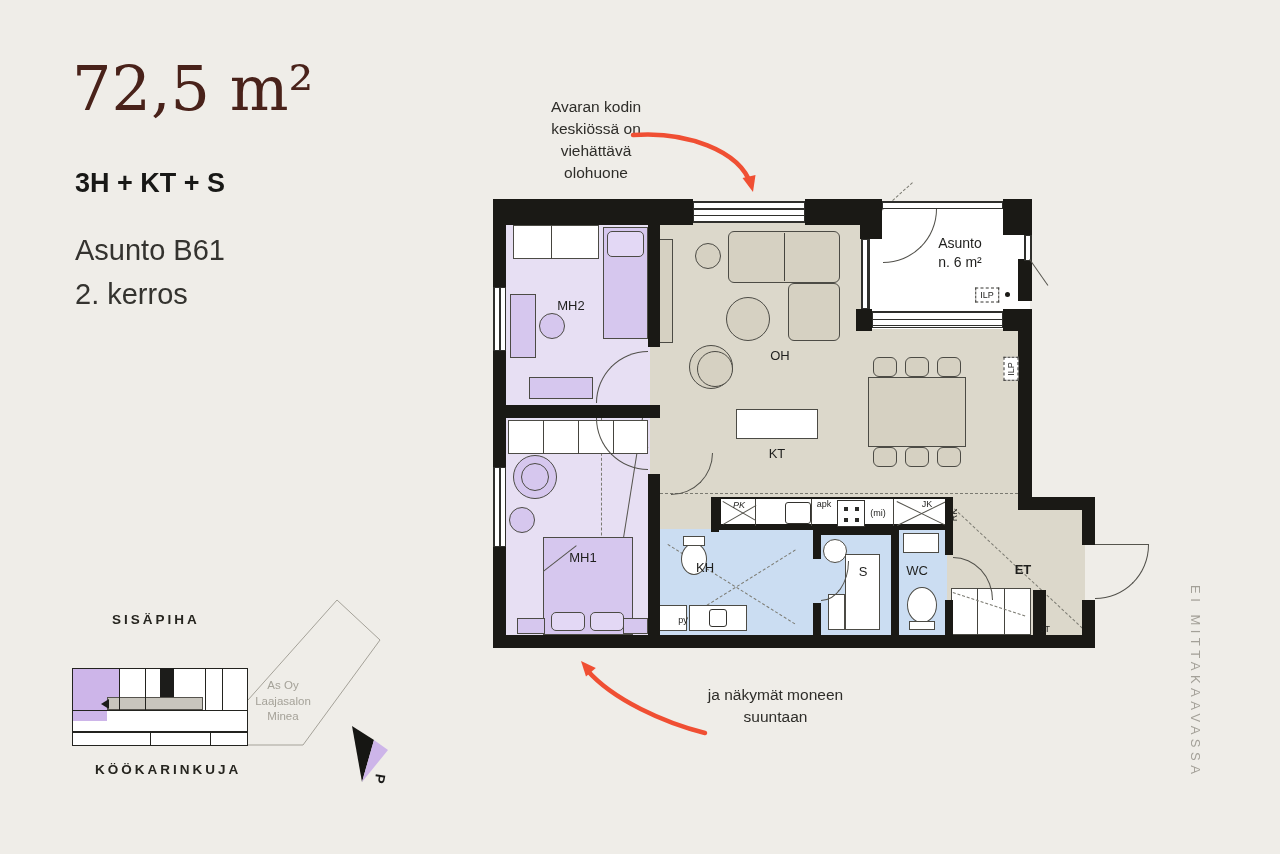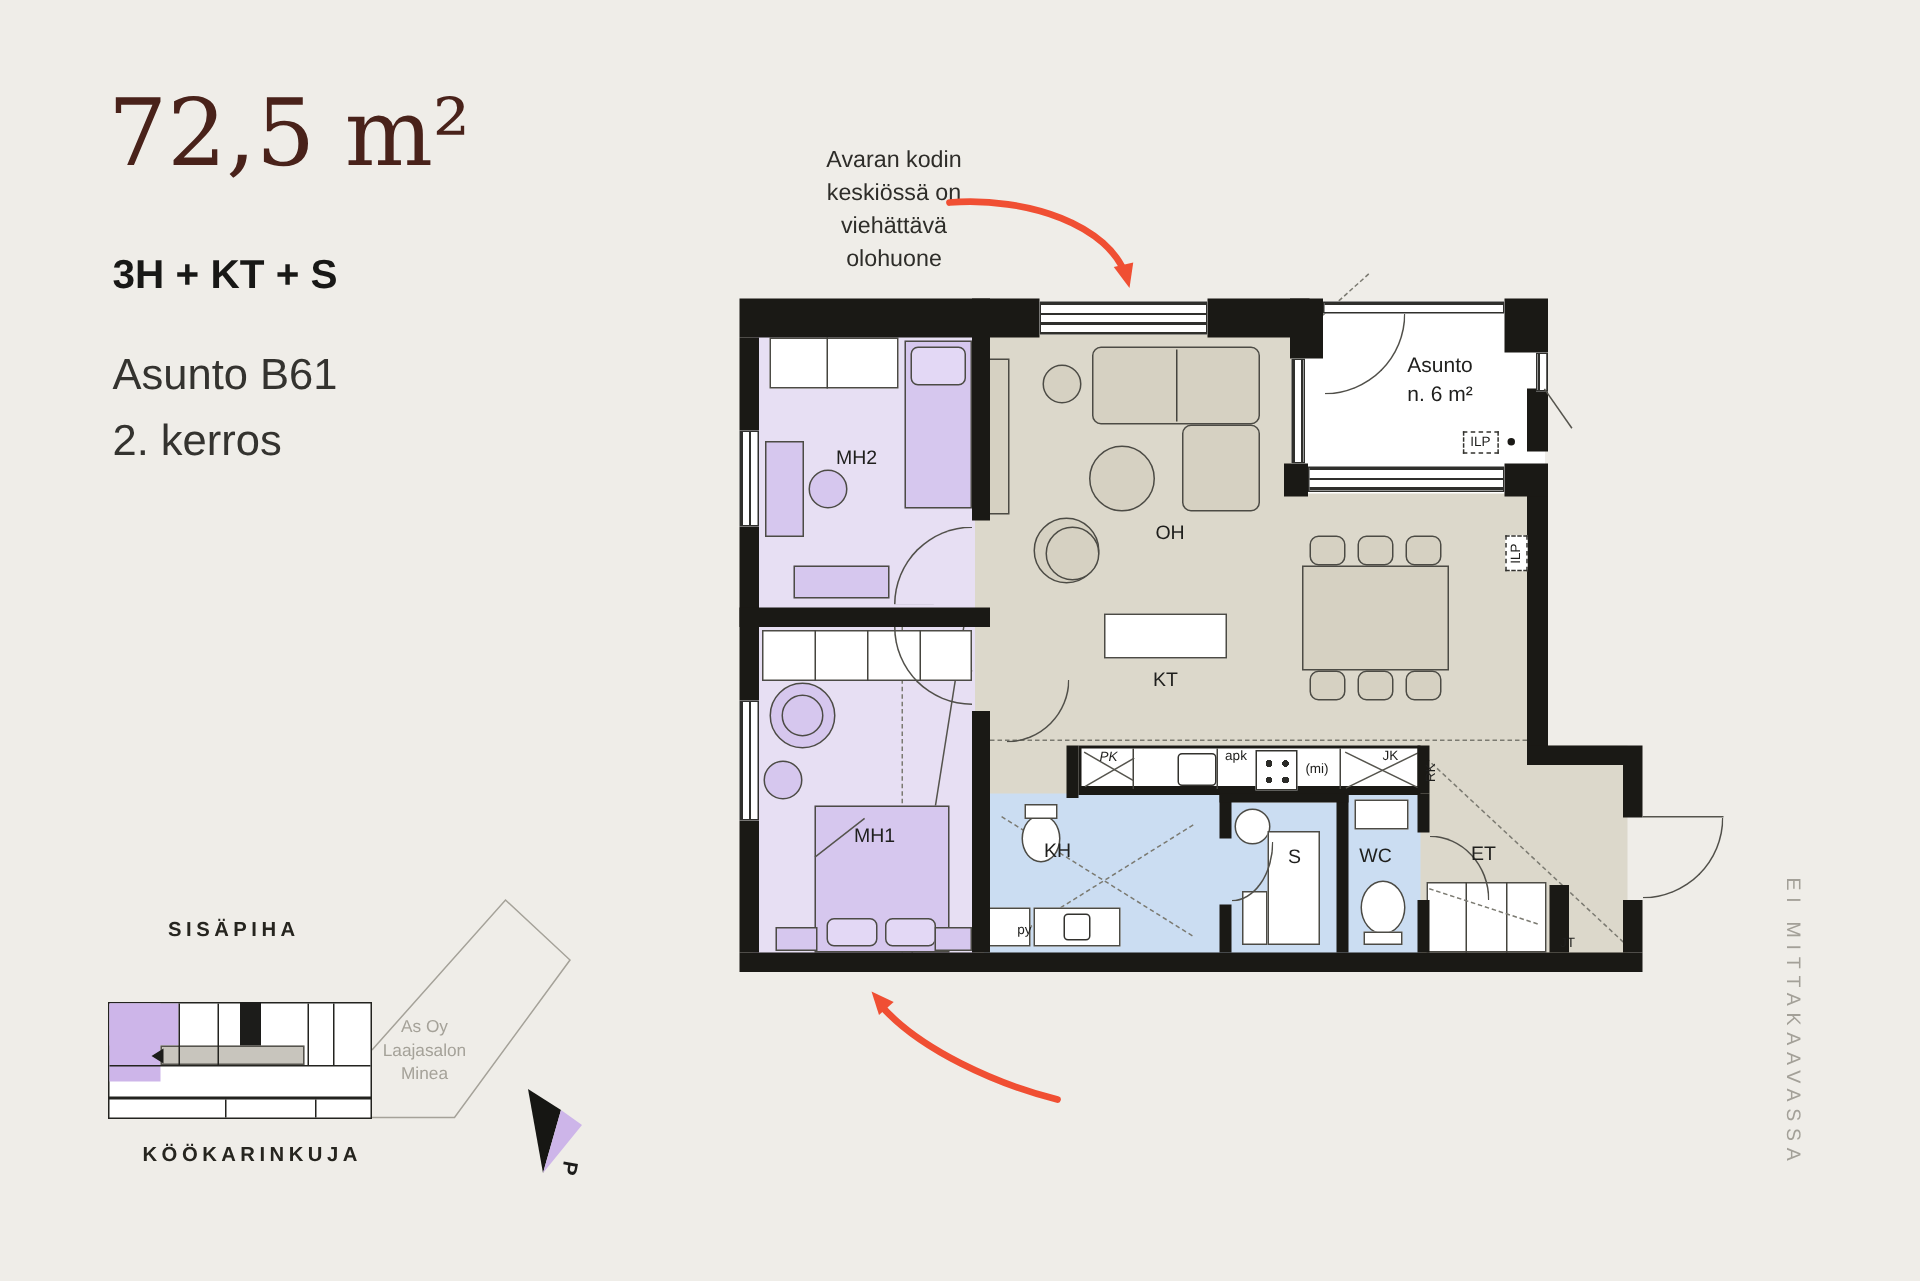--- a/index.html
+++ b/index.html
@@ -42,20 +42,22 @@
   <div>keskiössä on</div>
   <div>viehättävä</div>
   <div>olohuone</div>
 </div>
 <svg class="a" style="left:625px;top:115px;" width="145" height="85" viewBox="0 0 145 85">
   <path d="M8,20 C60,16 115,35 126,70" fill="none" stroke="#F04F33" stroke-width="4.5" stroke-linecap="round"></path>
   <polygon points="128,77 117.5,63 130.5,60" fill="#F04F33"></polygon>
 </svg>
 
 <div class="a note" style="left:648px;top:684px;width:255px;">
+  <div>ja näkymät moneen</div>
+  <div>suuntaan</div>
 </div>
 <svg class="a" style="left:565px;top:648px;" width="150" height="95" viewBox="0 0 150 95">
   <path d="M140,85 C100,75 48,52 22,22" fill="none" stroke="#F04F33" stroke-width="4.5" stroke-linecap="round"></path>
   <polygon points="16,13 30.8,20 21,28.6" fill="#F04F33"></polygon>
 </svg>
 
 <div class="a" style="left:493px;top:199px;width:604px;height:451px;">
 
   <div class="a floor-p" style="left:9px;top:22px;width:148px;height:186px;"></div>
   <div class="a floor-p" style="left:9px;top:215px;width:148px;height:224px;"></div>
@@ -193,21 +195,21 @@
   <div class="a arc" style="left:602px;top:346px;width:54px;height:54px;border-left:none;border-top:none;border-bottom-right-radius:100%;"></div>
   <div class="a sl" style="left:602px;top:345px;width:54px;border-top-width:1.5px;"></div>
 
   <div class="lbl" style="left:78px;top:106px;">MH2</div>
   <div class="lbl" style="left:90px;top:358px;">MH1</div>
   <div class="lbl" style="left:287px;top:156px;">OH</div>
   <div class="lbl" style="left:284px;top:254px;">KT</div>
   <div class="lbl" style="left:212px;top:368px;">KH</div>
   <div class="lbl" style="left:370px;top:372px;">S</div>
   <div class="lbl" style="left:424px;top:371px;">WC</div>
-  <div class="lbl" style="left:496px;top:370px;">ET</div>
+  <div class="lbl" style="left:530px;top:370px;font-weight:bold;">ET</div>
   <div class="lbl" style="left:467px;top:44px;font-size:14px;">Asunto</div>
   <div class="lbl" style="left:467px;top:63px;font-size:14px;">n. 6 m²</div>
 
   <div class="lbl lbl-s" style="left:494px;top:96px;border:1px dashed #33322e;padding:2px 4px;background:#fff;">ILP</div>
   <div class="a round" style="left:512px;top:93px;width:5px;height:5px;background:#1a1915;"></div>
   <div class="lbl lbl-s" style="left:518px;top:170px;border:1px dashed #33322e;padding:2px 4px;background:#fff;transform:translate(-50%,-50%) rotate(-90deg);">ILP</div>
   <div class="lbl lbl-s" style="left:246px;top:306px;font-style:italic;">PK</div>
   <div class="lbl lbl-s" style="left:331px;top:305px;">apk</div>
   <div class="lbl lbl-s" style="left:385px;top:314px;">(mi)</div>
   <div class="lbl lbl-s" style="left:434px;top:305px;">JK</div>

